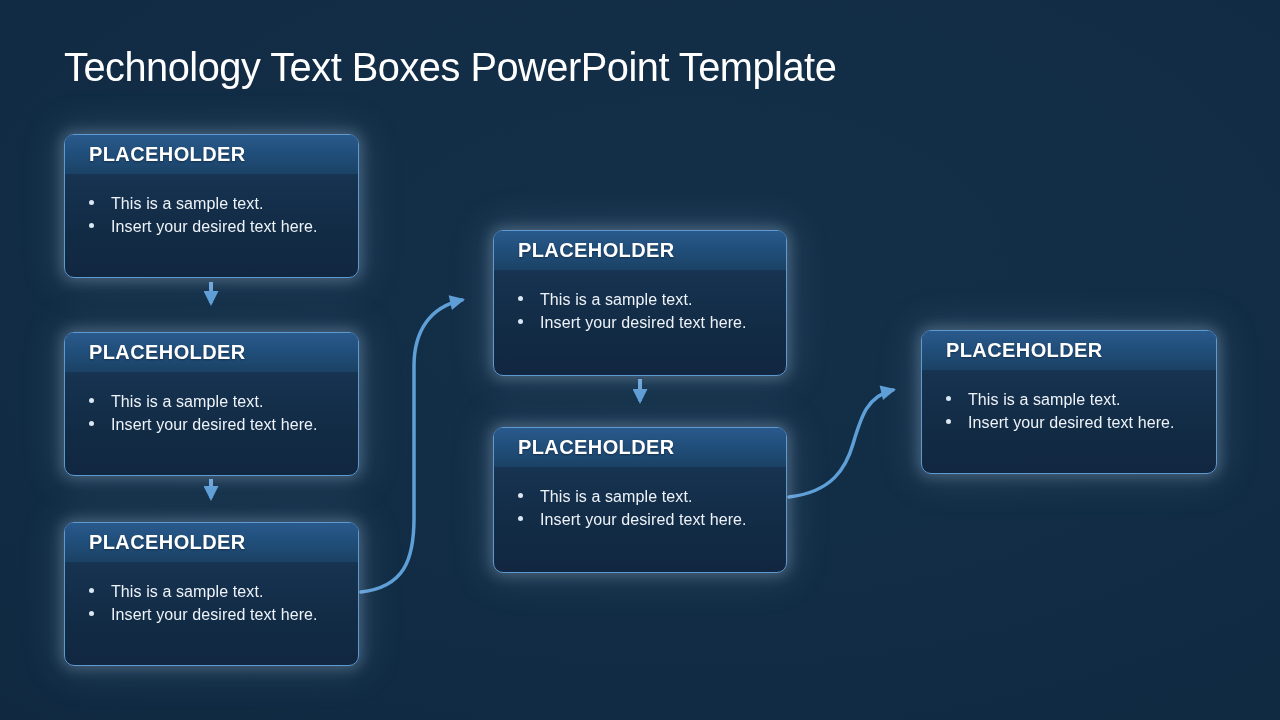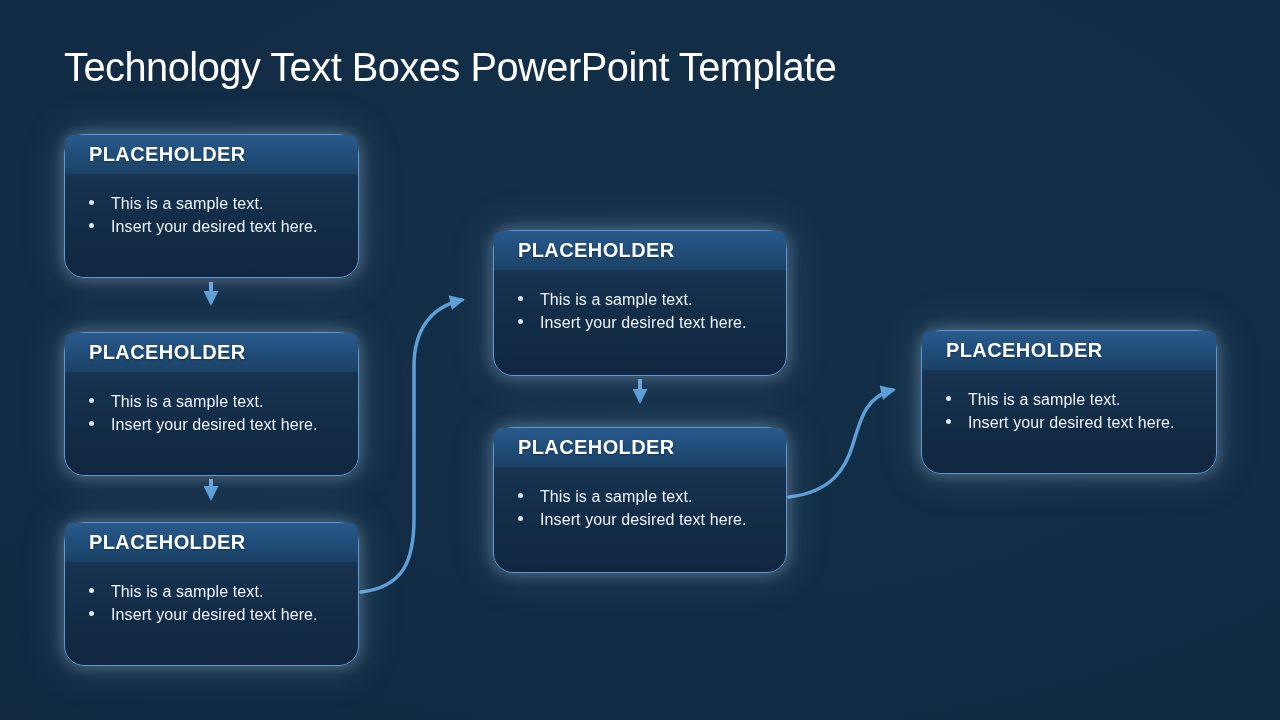--- a/index.html
+++ b/index.html
@@ -26,21 +26,21 @@
     color: #ffffff;
     white-space: nowrap;
     transform: scaleX(0.97);
     transform-origin: left center;
   }
   .tbox {
     position: absolute;
     width: 295px;
     height: 144px;
     border: 1.5px solid #5e9ad2;
-    border-radius: 20px;
+    border-radius: 10px;
     box-sizing: border-box;
     background: linear-gradient(180deg, #1d4066 0%, #16324f 32%, #122b45 70%, #112741 100%);
     box-shadow: 0 0 14px 3px rgba(205, 224, 242, 0.26),
                 0 0 36px 10px rgba(130, 170, 215, 0.14);
   }
   #box-4, #box-5 { height: 146px; width: 294px; }
   #box-6 { width: 296px; }
   #box-1 { left: 64px;  top: 134px; }
   #box-2 { left: 64px;  top: 332px; }
   #box-3 { left: 64px;  top: 522px; }

